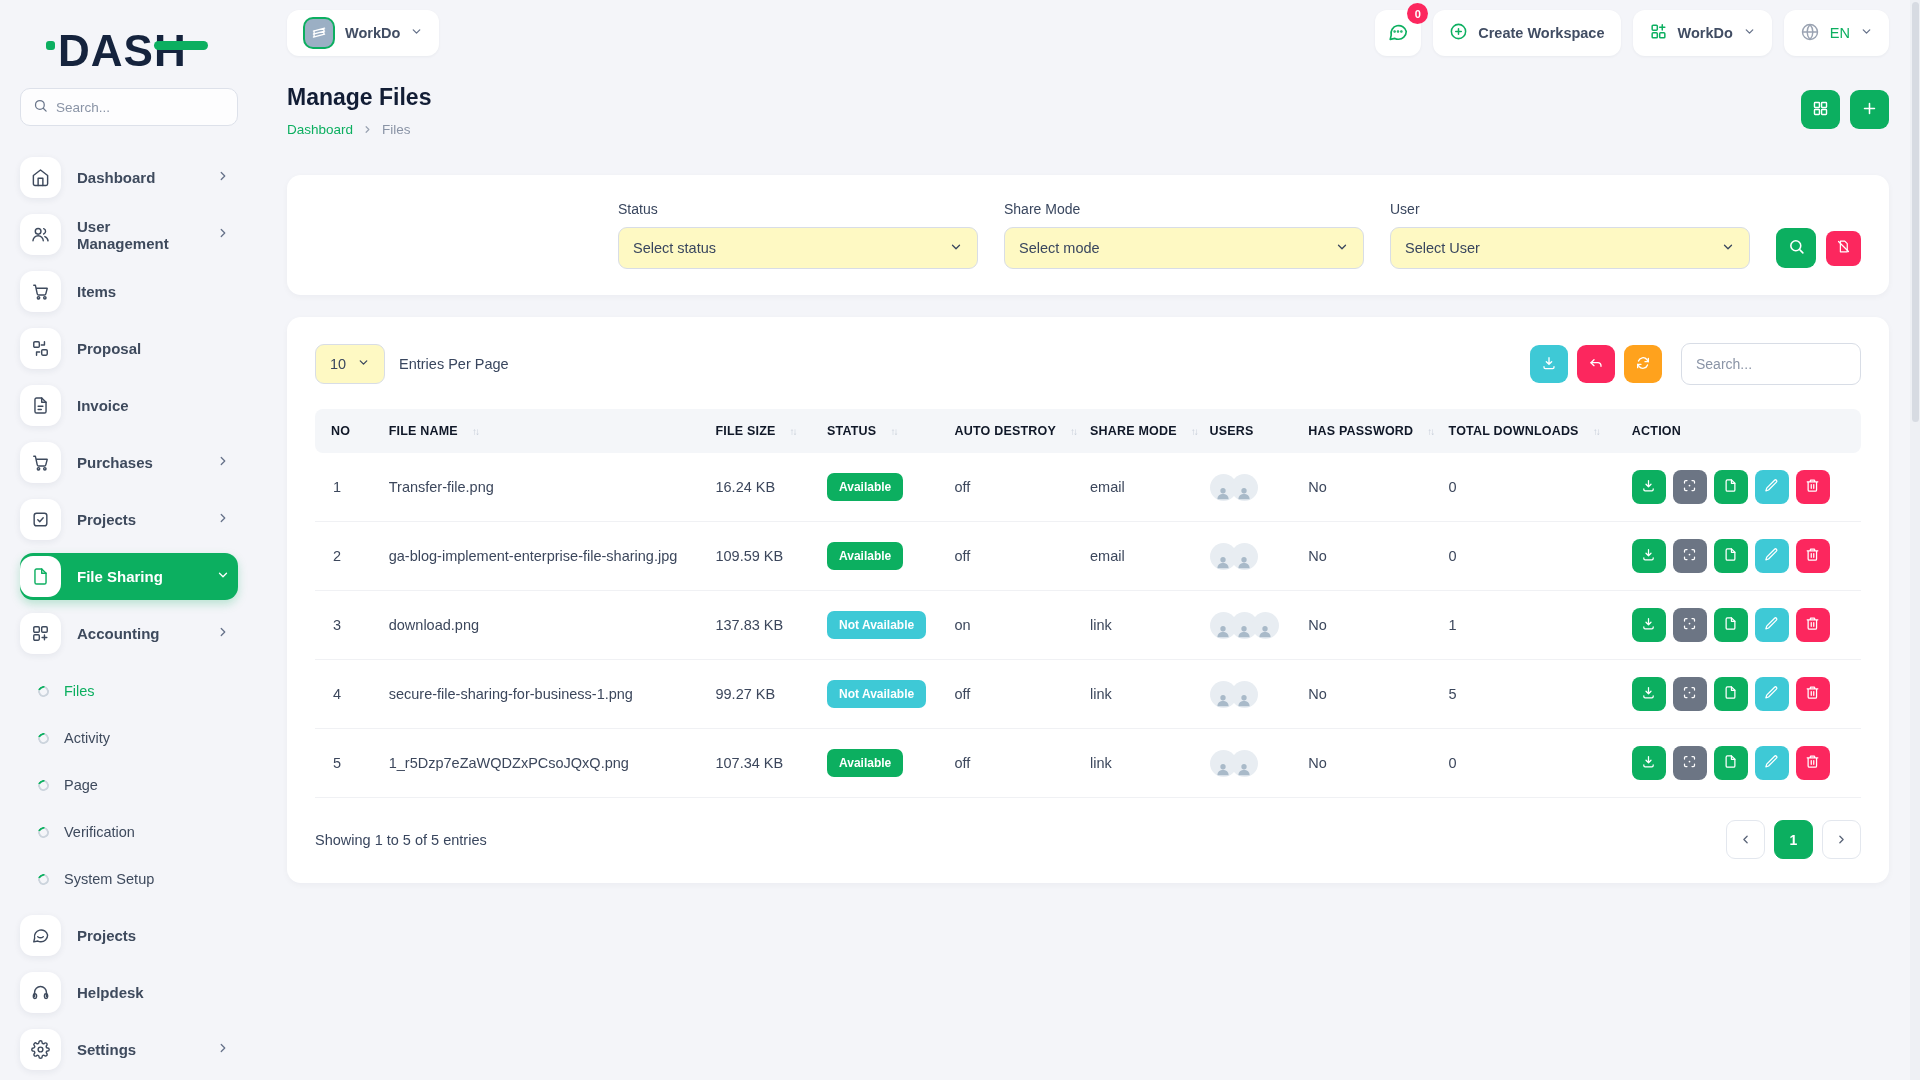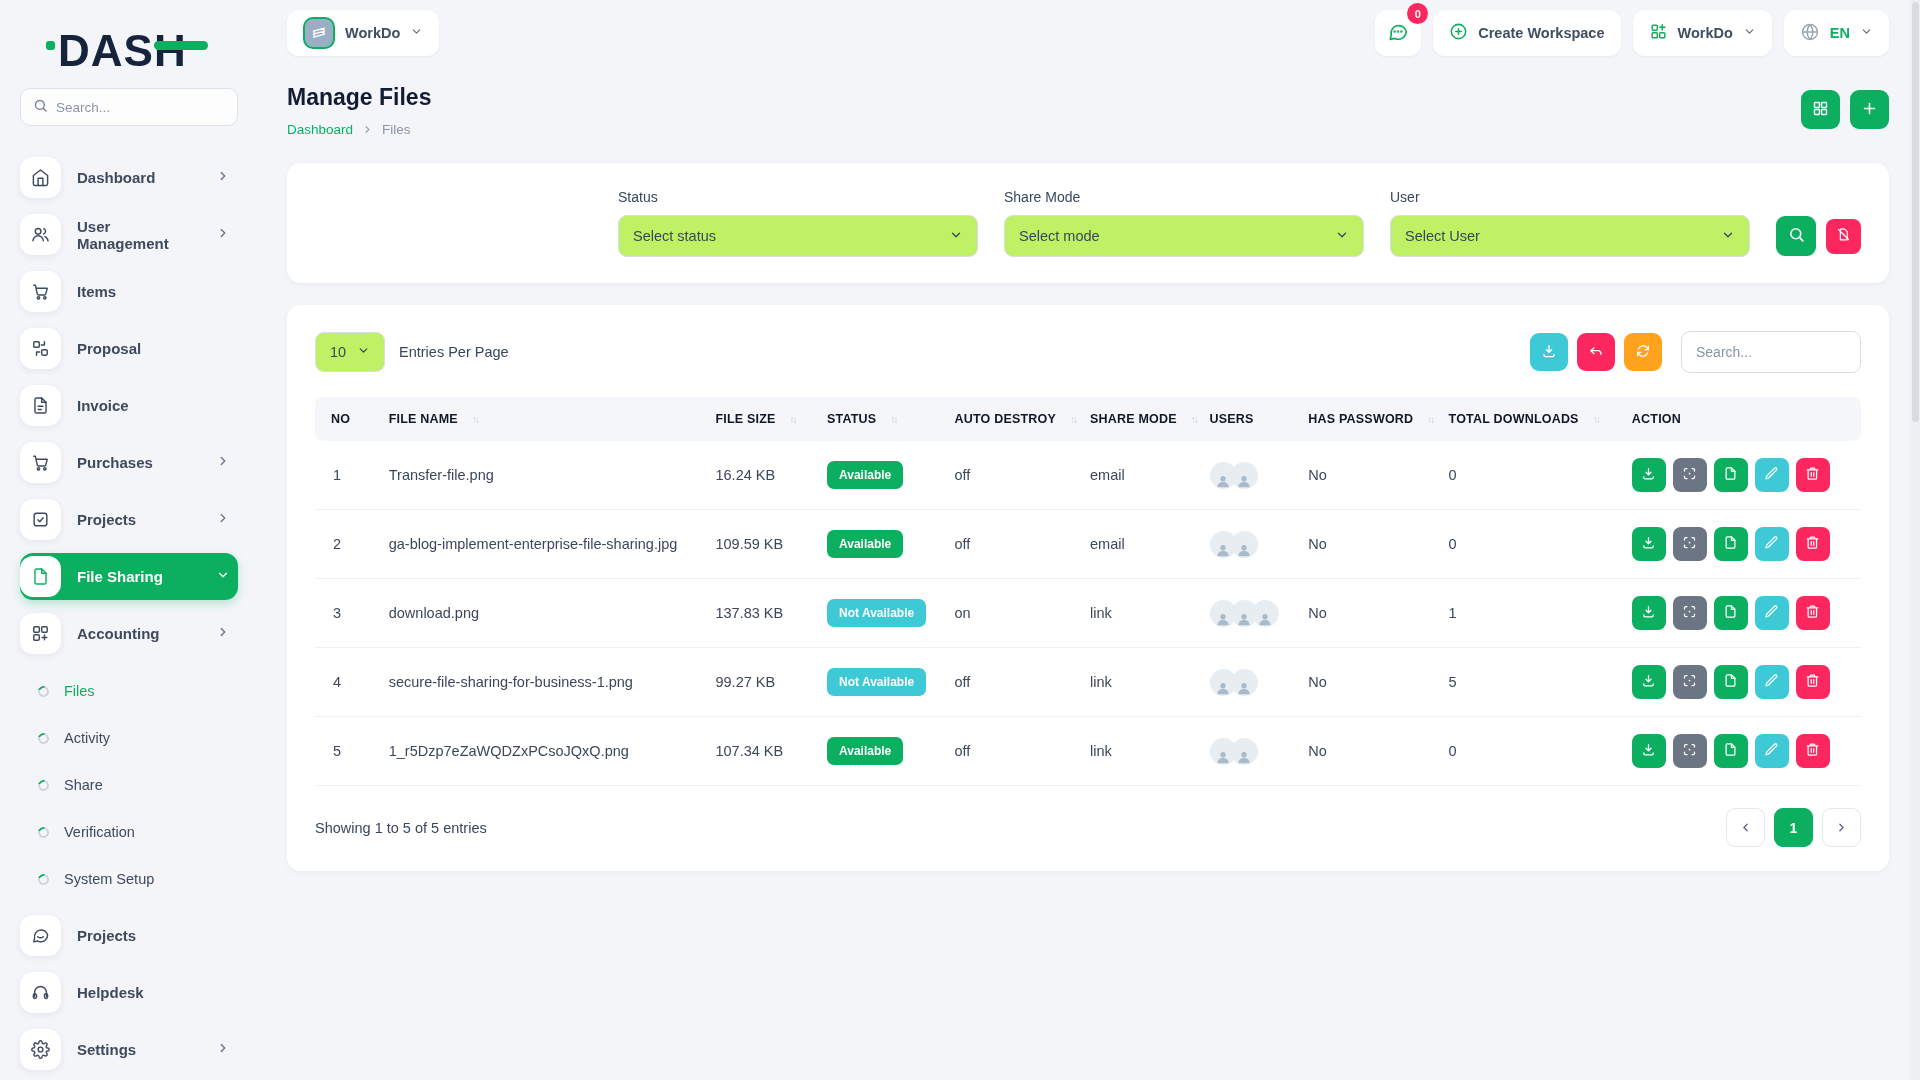--- a/index.html
+++ b/index.html
@@ -37,40 +37,40 @@
   .sub-item.active { color:#0CAF60; }
 
   
   .topbar { display:flex; align-items:center; justify-content:space-between; margin-bottom:28px; }
   .pill { display:inline-flex; align-items:center; gap:10px; background:#fff; border:none; border-radius:12px; box-shadow:0 1px 3px rgba(20,30,55,.05); padding:0 16px; height:46px; font-size:14.5px; font-weight:600; color:#414d63; cursor:pointer; font-family:inherit; }
   .topbar-right { display:flex; align-items:center; gap:12px; }
   .ws-avatar { width:32px; height:32px; border-radius:10px; background:#9bafc4; border:2px solid #0CAF60; display:flex; align-items:center; justify-content:center; color:#fff; }
   .msg-btn { position:relative; width:46px; height:46px; border-radius:12px; background:#fff; border:none; box-shadow:0 1px 3px rgba(20,30,55,.05); display:flex; align-items:center; justify-content:center; color:#0CAF60; cursor:pointer; }
   .msg-badge { position:absolute; top:-7px; right:-7px; min-width:21px; height:21px; border-radius:50%; background:#fc275e; color:#fff; font-size:11px; font-weight:700; display:flex; align-items:center; justify-content:center; }
   .green-ic { color:#0CAF60; } .gray-ic { color:#9aa3b2; }
-  .lang { color:#0CAF60; font-weight:700; }
+  .lang { color:#0CAF60; font-weight:400; }
 
   
-  .page-head { display:flex; justify-content:space-between; align-items:flex-start; margin-bottom:26px; }
+  .page-head { display:flex; justify-content:space-between; align-items:flex-start; margin-bottom:38px; }
   .page-title { font-size:23px; font-weight:700; color:#121d35; }
   .breadcrumb { display:flex; align-items:center; gap:9px; margin-top:11px; font-size:13.5px; }
   .bc-link { color:#0CAF60; cursor:pointer; }
   .bc-sep { color:#9aa3b2; display:flex; }
   .bc-cur { color:#8a94a6; }
   .head-btns { display:flex; gap:10px; margin-top:6px; }
   .sq-btn { width:39px; height:39px; border:none; border-radius:9px; display:flex; align-items:center; justify-content:center; color:#fff; cursor:pointer; }
   .btn-green { background:#0CAF60; } .btn-cyan { background:#3ec9d6; } .btn-pink { background:#fc275e; }
   .btn-orange { background:#ffa21d; } .btn-gray { background:#6c7584; }
 
   
   .card { background:#fff; border-radius:14px; box-shadow:0 2px 6px rgba(20,30,55,.04); }
   .filter-card { padding:26px 28px; display:flex; justify-content:flex-end; align-items:flex-end; gap:26px; margin-bottom:22px; }
   .filter-group { width:360px; }
   .filter-label { display:block; font-size:14px; color:#39465e; margin-bottom:10px; }
-  .select { height:42px; border:1px solid #d8dde6; border-radius:9px; background:#bef264; display:flex; align-items:center; justify-content:space-between; padding:15px 14px; font-size:14.5px; color:#39465e; cursor:pointer; }
+  .select { height:42px; border:1px solid #d8dde6; border-radius:9px; background:#fef9c3; display:flex; align-items:center; justify-content:space-between; padding:15px 14px; font-size:14.5px; color:#39465e; cursor:pointer; }
   .select svg { color:#39465e; }
   .filter-btns { display:flex; align-items:center; gap:10px; padding-bottom:1px; }
   .filter-btns .search-btn { width:40px; height:40px; border-radius:9px; }
   .filter-btns .clear-btn { width:35px; height:35px; border-radius:8px; }
 
   
   .table-card { padding:26px 28px 24px; }
   .table-controls { display:flex; align-items:center; justify-content:space-between; margin-bottom:24px; }
   .tc-left { display:flex; align-items:center; gap:14px; }
   .page-size { width:70px; height:40px; }
@@ -244,21 +244,21 @@
         <div class="sub-item active">
           <span class="ring"></span>
           <span>Files</span>
         </div>
         <div class="sub-item">
           <span class="ring"></span>
           <span>Activity</span>
         </div>
         <div class="sub-item">
           <span class="ring"></span>
-          <span>Share</span>
+          <span>Page</span>
         </div>
         <div class="sub-item">
           <span class="ring"></span>
           <span>Verification</span>
         </div>
         <div class="sub-item">
           <span class="ring"></span>
           <span>System Setup</span>
         </div>
       </div>

